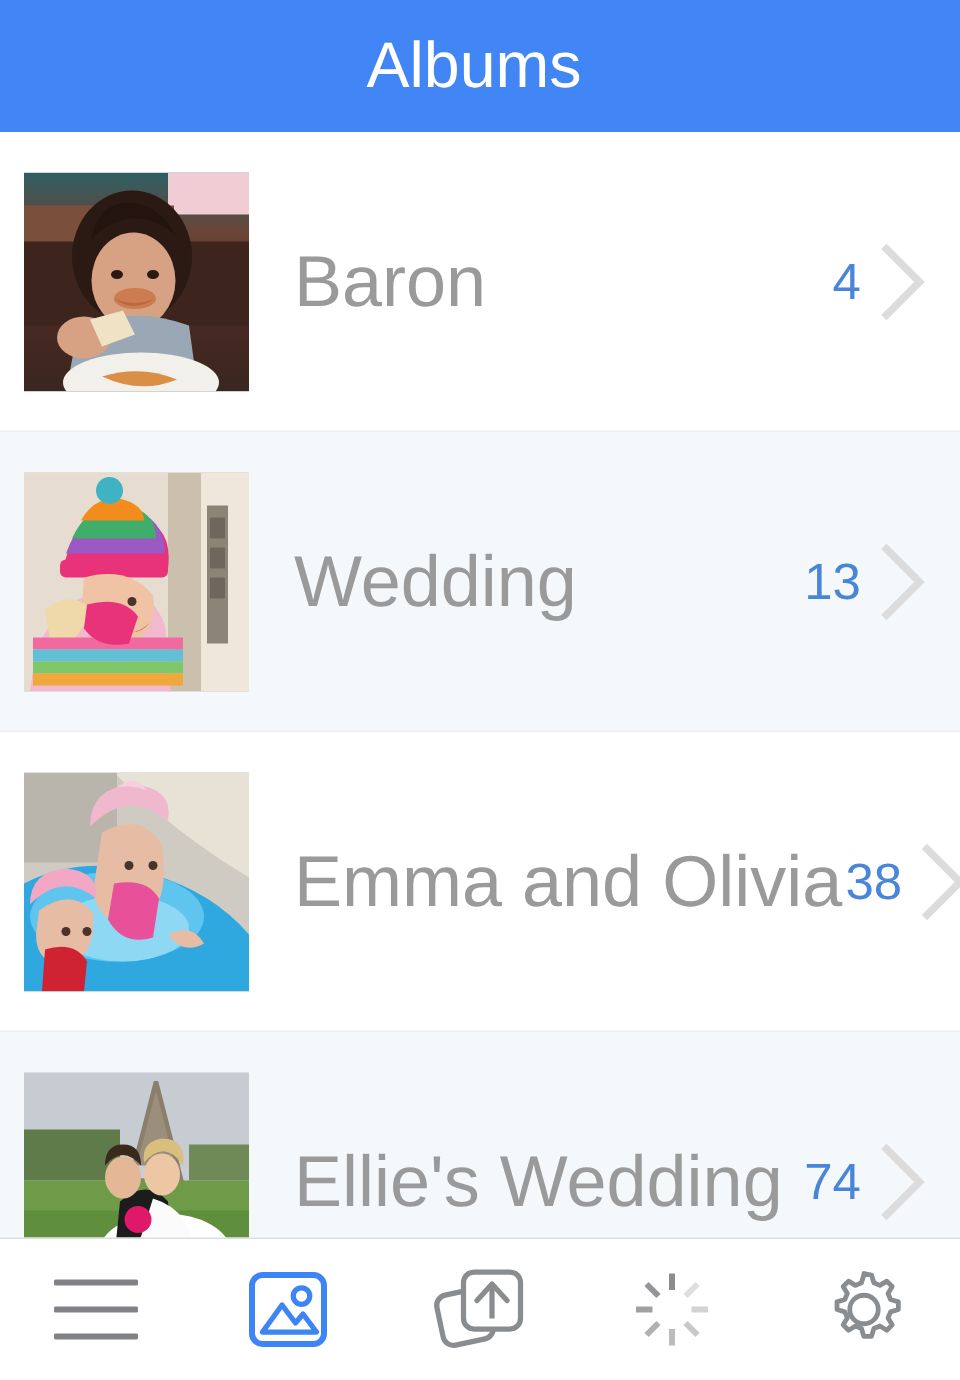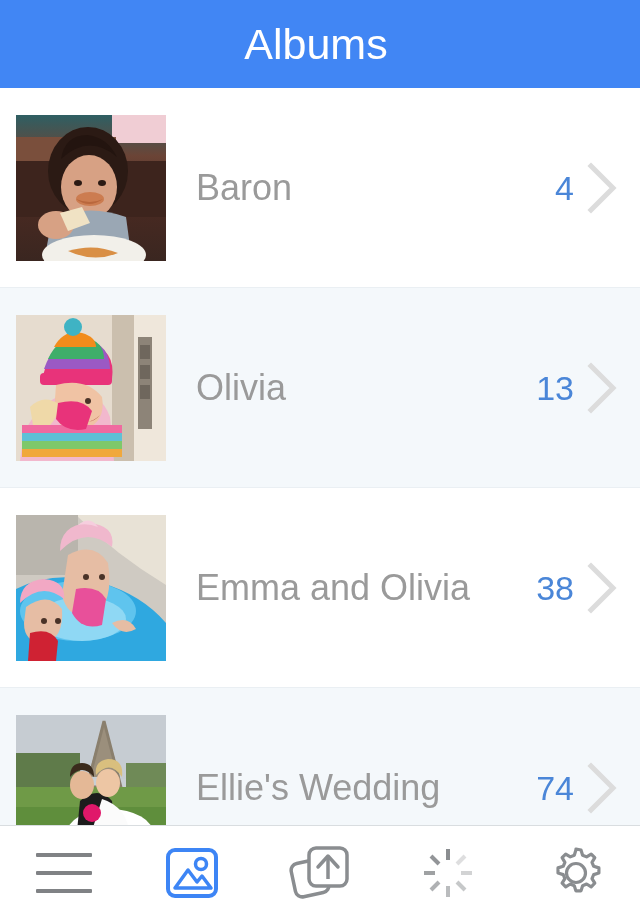--- a/index.html
+++ b/index.html
@@ -55,21 +55,21 @@
     margin-left:16px;
     flex:0 0 auto;
     overflow:hidden;
     position:relative;
     background:#cfcfcf;
   }
   .thumb svg { display:block; width:150px; height:146px; }
   .row-label {
     margin-left:30px;
     color:#9a9a9a;
-    font-size:36px;
+    font-size:48px;
     font-weight:400;
     white-space:nowrap;
     flex:1 1 auto;
   }
   .row-count {
     color:#4a86d8;
     font-size:34px;
     font-weight:400;
     flex:0 0 auto;
     text-align:right;
@@ -178,21 +178,21 @@
           <path d="M14 92 q14 -14 30 -2 q-6 26 -26 26z" fill="#efd9a8"></path>
           <g>
             <rect x="6" y="110" width="100" height="8" fill="#f06aa0"></rect>
             <rect x="6" y="118" width="100" height="8" fill="#5fc0d6"></rect>
             <rect x="6" y="126" width="100" height="8" fill="#7ec86a"></rect>
             <rect x="6" y="134" width="100" height="8" fill="#f0a83c"></rect>
           </g>
           <path d="M42 88 q24 -6 34 8 l-6 18 q-20 4 -30 -10z" fill="#e8337a"></path>
         </svg>
       </div>
-      <div class="row-label">Olivia</div>
+      <div class="row-label">Wedding</div>
       <div class="row-count">13</div>
       <div class="chevron">
         <svg width="34" height="52" viewBox="0 0 34 52" aria-hidden="true">
           <path d="M5 4 L27 26 L5 48" fill="none" stroke="#dcdcdc" stroke-width="5" stroke-linecap="square"></path>
         </svg>
       </div>
       <div class="row-sep"></div>
     </div>
 
     <div class="row">

